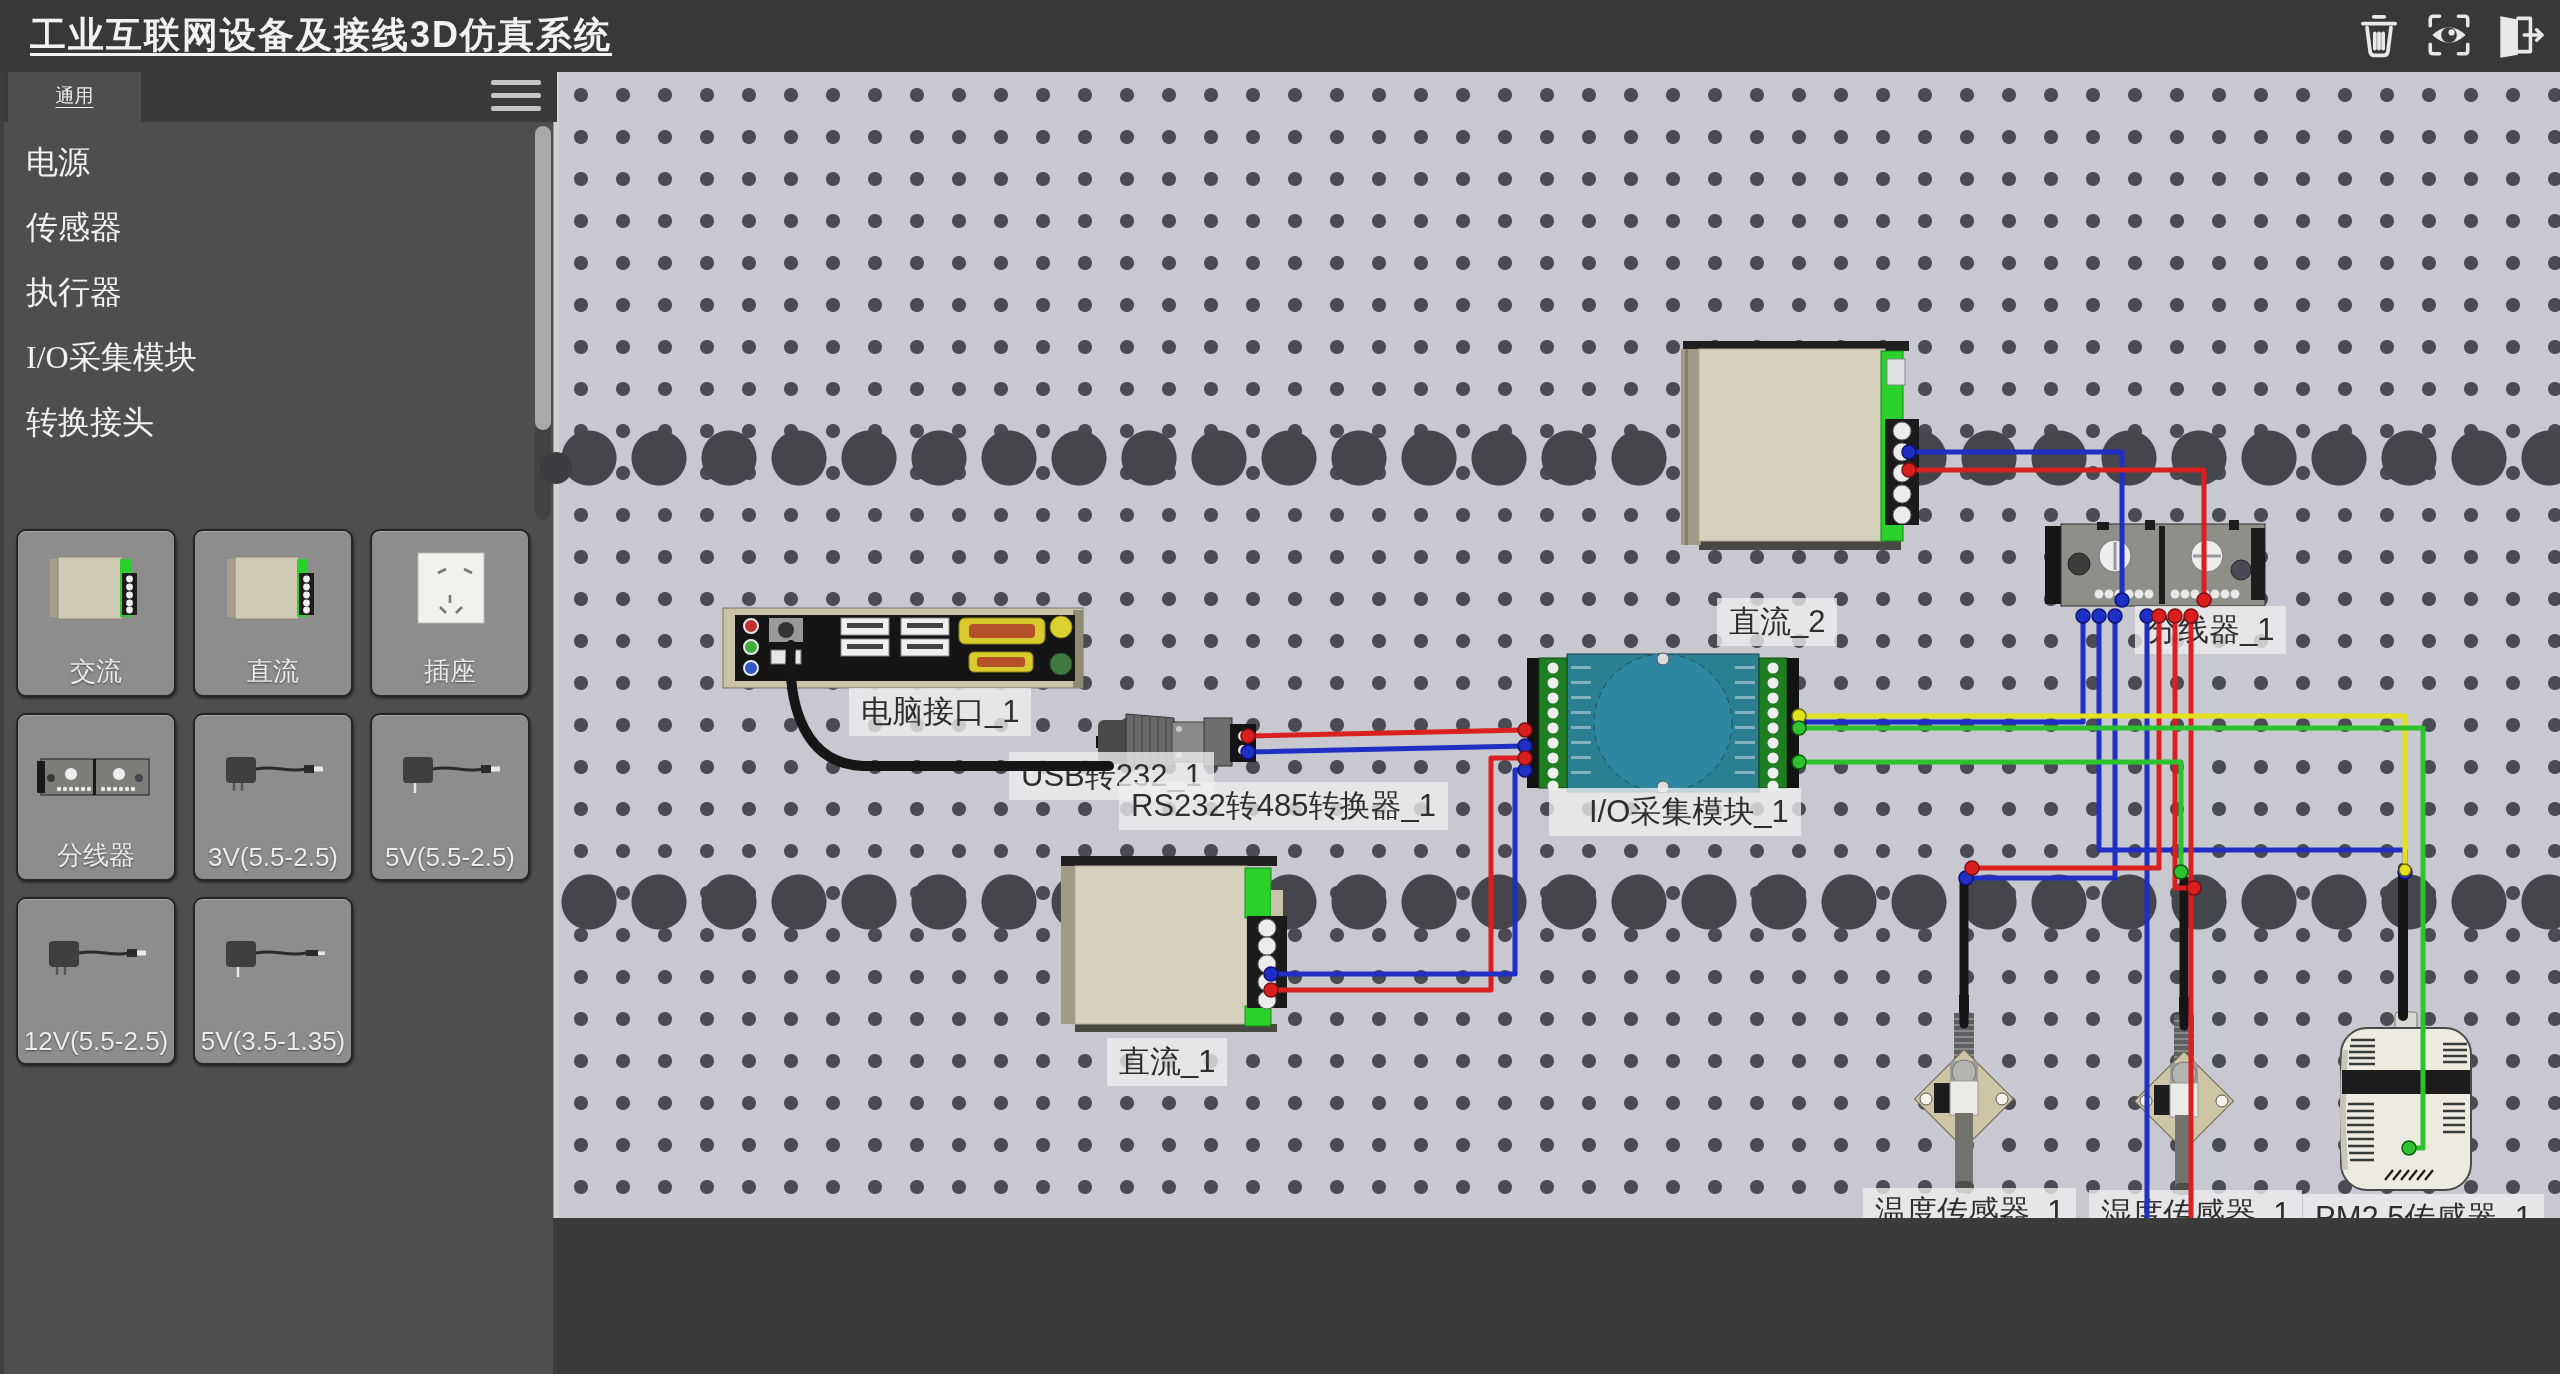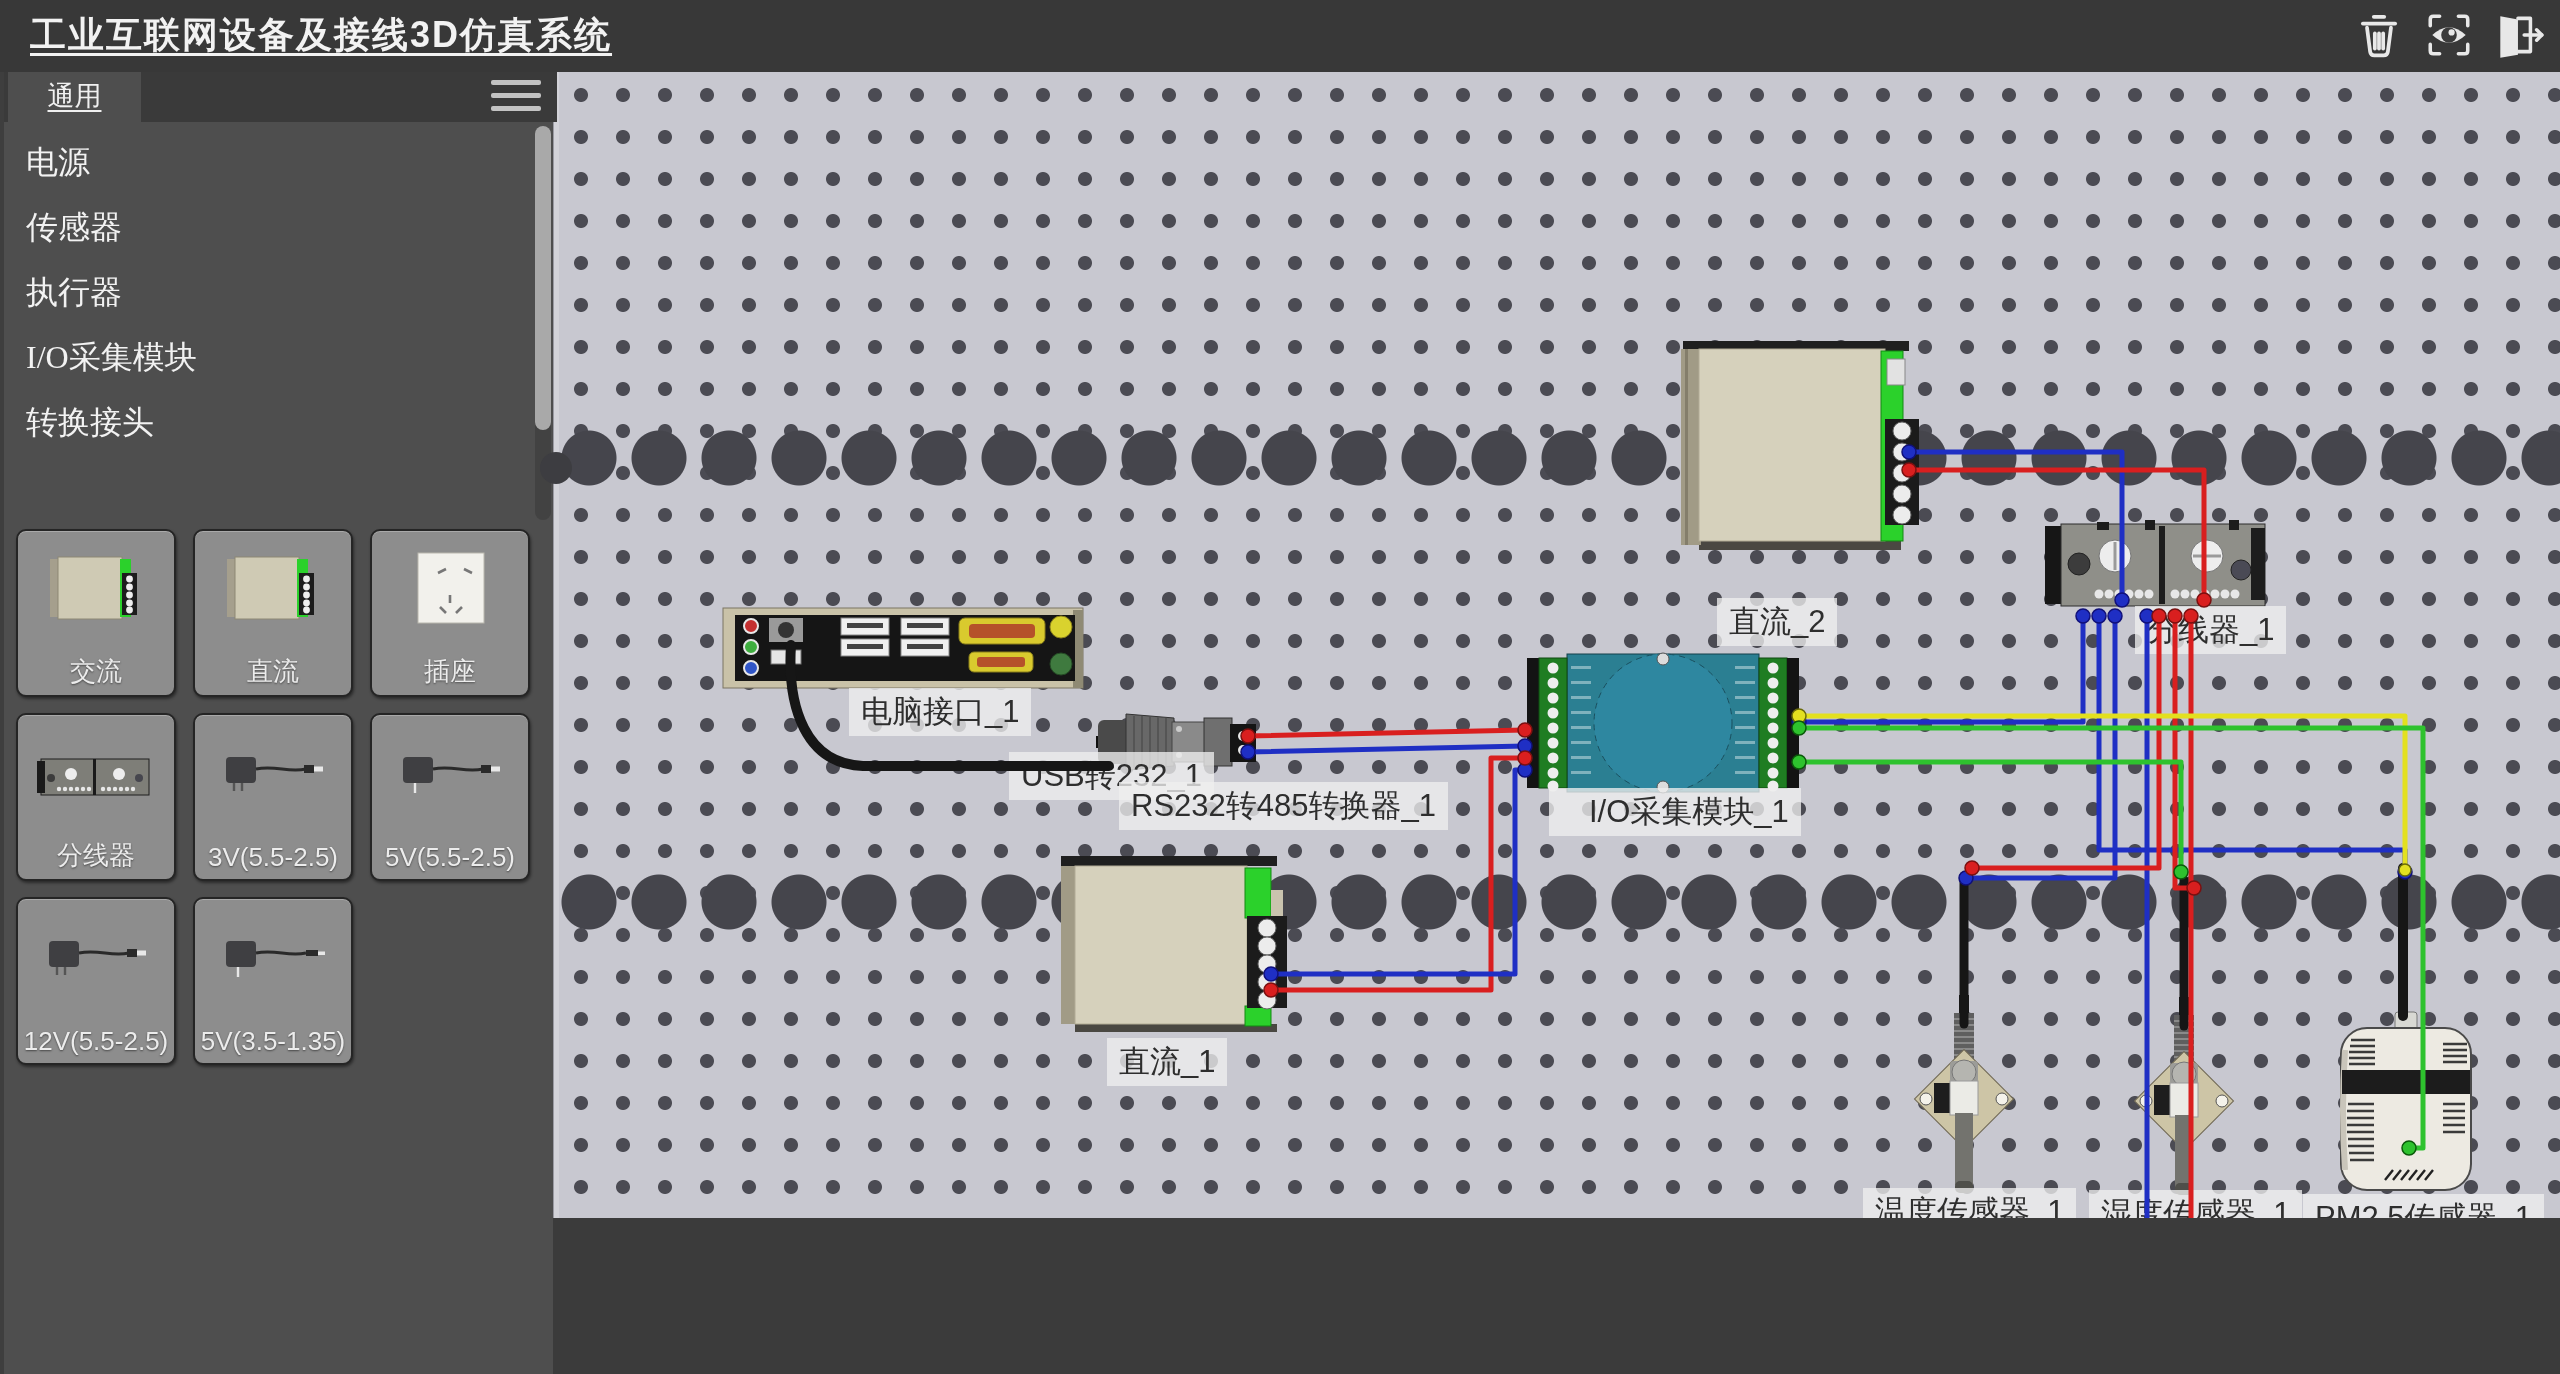--- a/index.html
+++ b/index.html
@@ -11,21 +11,21 @@
   .app-title{position:absolute;left:30px;top:0;line-height:70px;font-size:36px;font-weight:bold;
     color:#f2f2f2;letter-spacing:2px;text-decoration:underline;text-underline-offset:6px;}
   .tb-icons{position:absolute;right:14px;top:8px;display:flex;gap:16px;}
   .tb-icon{width:54px;height:54px;display:flex;align-items:center;justify-content:center;cursor:pointer;}
 
   
   .sidebar{position:absolute;left:0;top:72px;width:553px;height:1302px;background:#4e4e4e;
     border-left:4px solid #3e3e3e;z-index:15;}
   .sb-header{position:absolute;left:0;top:0;width:553px;height:50px;background:#3a3a3a;}
   .sb-tab{position:absolute;left:4px;top:0;width:133px;height:50px;background:#4e4e4e;
-    color:#f0f0f0;font-size:27px;text-align:center;line-height:48px;
+    color:#f0f0f0;font-size:19px;text-align:center;line-height:48px;
     text-decoration:underline;text-underline-offset:5px;}
   .menu-icon{position:absolute;right:16px;top:8px;width:50px;height:34px;cursor:pointer;}
   .menu-icon span{display:block;height:5px;background:#c3c3c3;border-radius:2px;margin-bottom:8px;}
 
   .sb-items{position:absolute;left:0;top:58px;width:520px;}
   .sb-item{height:65px;line-height:65px;padding-left:22px;font-size:32px;color:#f2f2f2;cursor:pointer;font-family:Liberation Serif, serif;}
 
   .sb-scroll-track{position:absolute;left:531px;top:54px;width:16px;height:394px;background:#424242;border-radius:8px;}
   .sb-scroll-thumb{position:absolute;left:531px;top:54px;width:16px;height:304px;background:#a9a9a9;border-radius:8px;cursor:pointer;}
 

